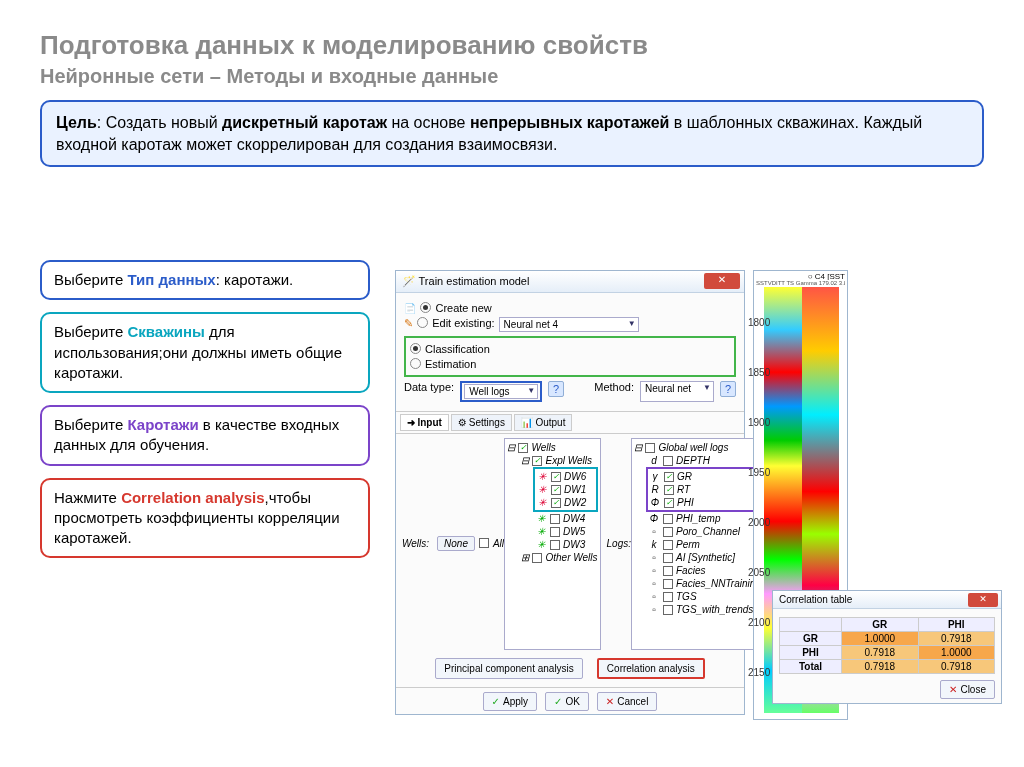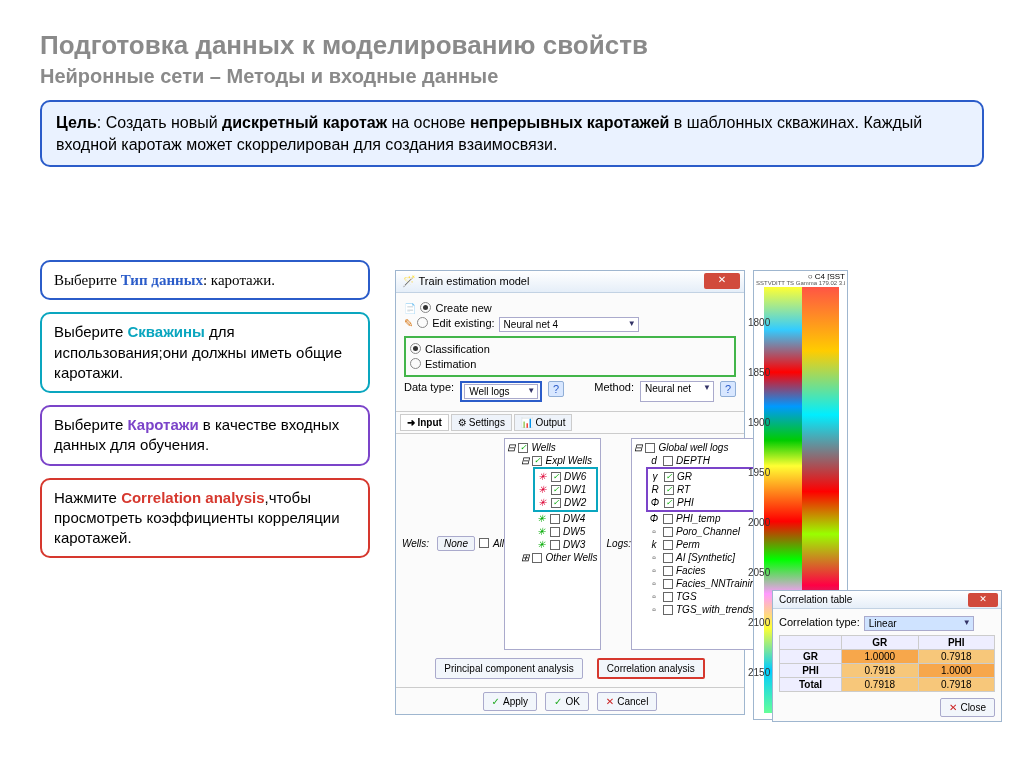--- a/index.html
+++ b/index.html
@@ -4,21 +4,21 @@
 <style>
 * { box-sizing: border-box; margin: 0; padding: 0; }
 body { font-family: Arial, sans-serif; background: #fff; width: 1024px; height: 767px; overflow: hidden; position: relative; }
 .slide-title { color: #8a8a8a; font-size: 26px; font-weight: bold; padding: 30px 0 0 40px; }
 .slide-subtitle { color: #8a8a8a; font-size: 20px; font-weight: bold; padding: 4px 0 0 40px; }
 .goal-box { margin: 12px 40px 10px 40px; border: 2px solid #2b5cc9; border-radius: 10px; background: #eaf2ff; padding: 10px 14px; font-size: 16px; line-height: 1.35; }
 .goal-box b { font-weight: bold; }
 .left-col { position: absolute; left: 40px; top: 260px; width: 330px; }
 .info-box { border: 2px solid; border-radius: 10px; padding: 8px 12px; font-size: 15px; margin-bottom: 12px; line-height: 1.35; background: #fff; }
 .b-green { border-color: #43b54a; }
-.b-blue { border-color: #2b5cc9; font-family: Liberation Serif, serif; }
+.b-blue { border-color: #2b5cc9; }
 .b-teal { border-color: #0aa6bf; }
 .b-purple { border-color: #7b44c9; }
 .b-red { border-color: #d6382e; }
 .t-green { color:#43b54a; font-weight:bold; }
 .t-orange { color:#e9761d; font-weight:bold; }
 .t-red { color:#d6382e; font-weight:bold; }
 .t-blue { color:#2b5cc9; font-weight:bold; }
 .t-purple { color:#7b44c9; font-weight:bold; }
 .t-teal { color:#0aa6bf; font-weight:bold; }
 
@@ -321,24 +321,20 @@
   <span class="depth" style="top:350px">2100</span>
   <span class="depth" style="top:400px">2150</span>
 </div>
 
 <div class="corr-dialog">
   <div class="corr-title">
     <span>Correlation table</span>
     <div class="close">✕</div>
   </div>
   <div class="corr-body">
-    <div class="form-row">
-      <label>Correlation type:</label>
-      <span class="select-small" style="min-width:110px; background:#cfe3ff;">Linear</span>
-    </div>
     <table class="corr-table">
       <tbody>
           <tr>
             <th></th>
             <th>GR</th>
             <th>PHI</th>
           </tr>
       <tr>
             <th>GR</th>
             <td class="cell-hi">1.0000</td>

